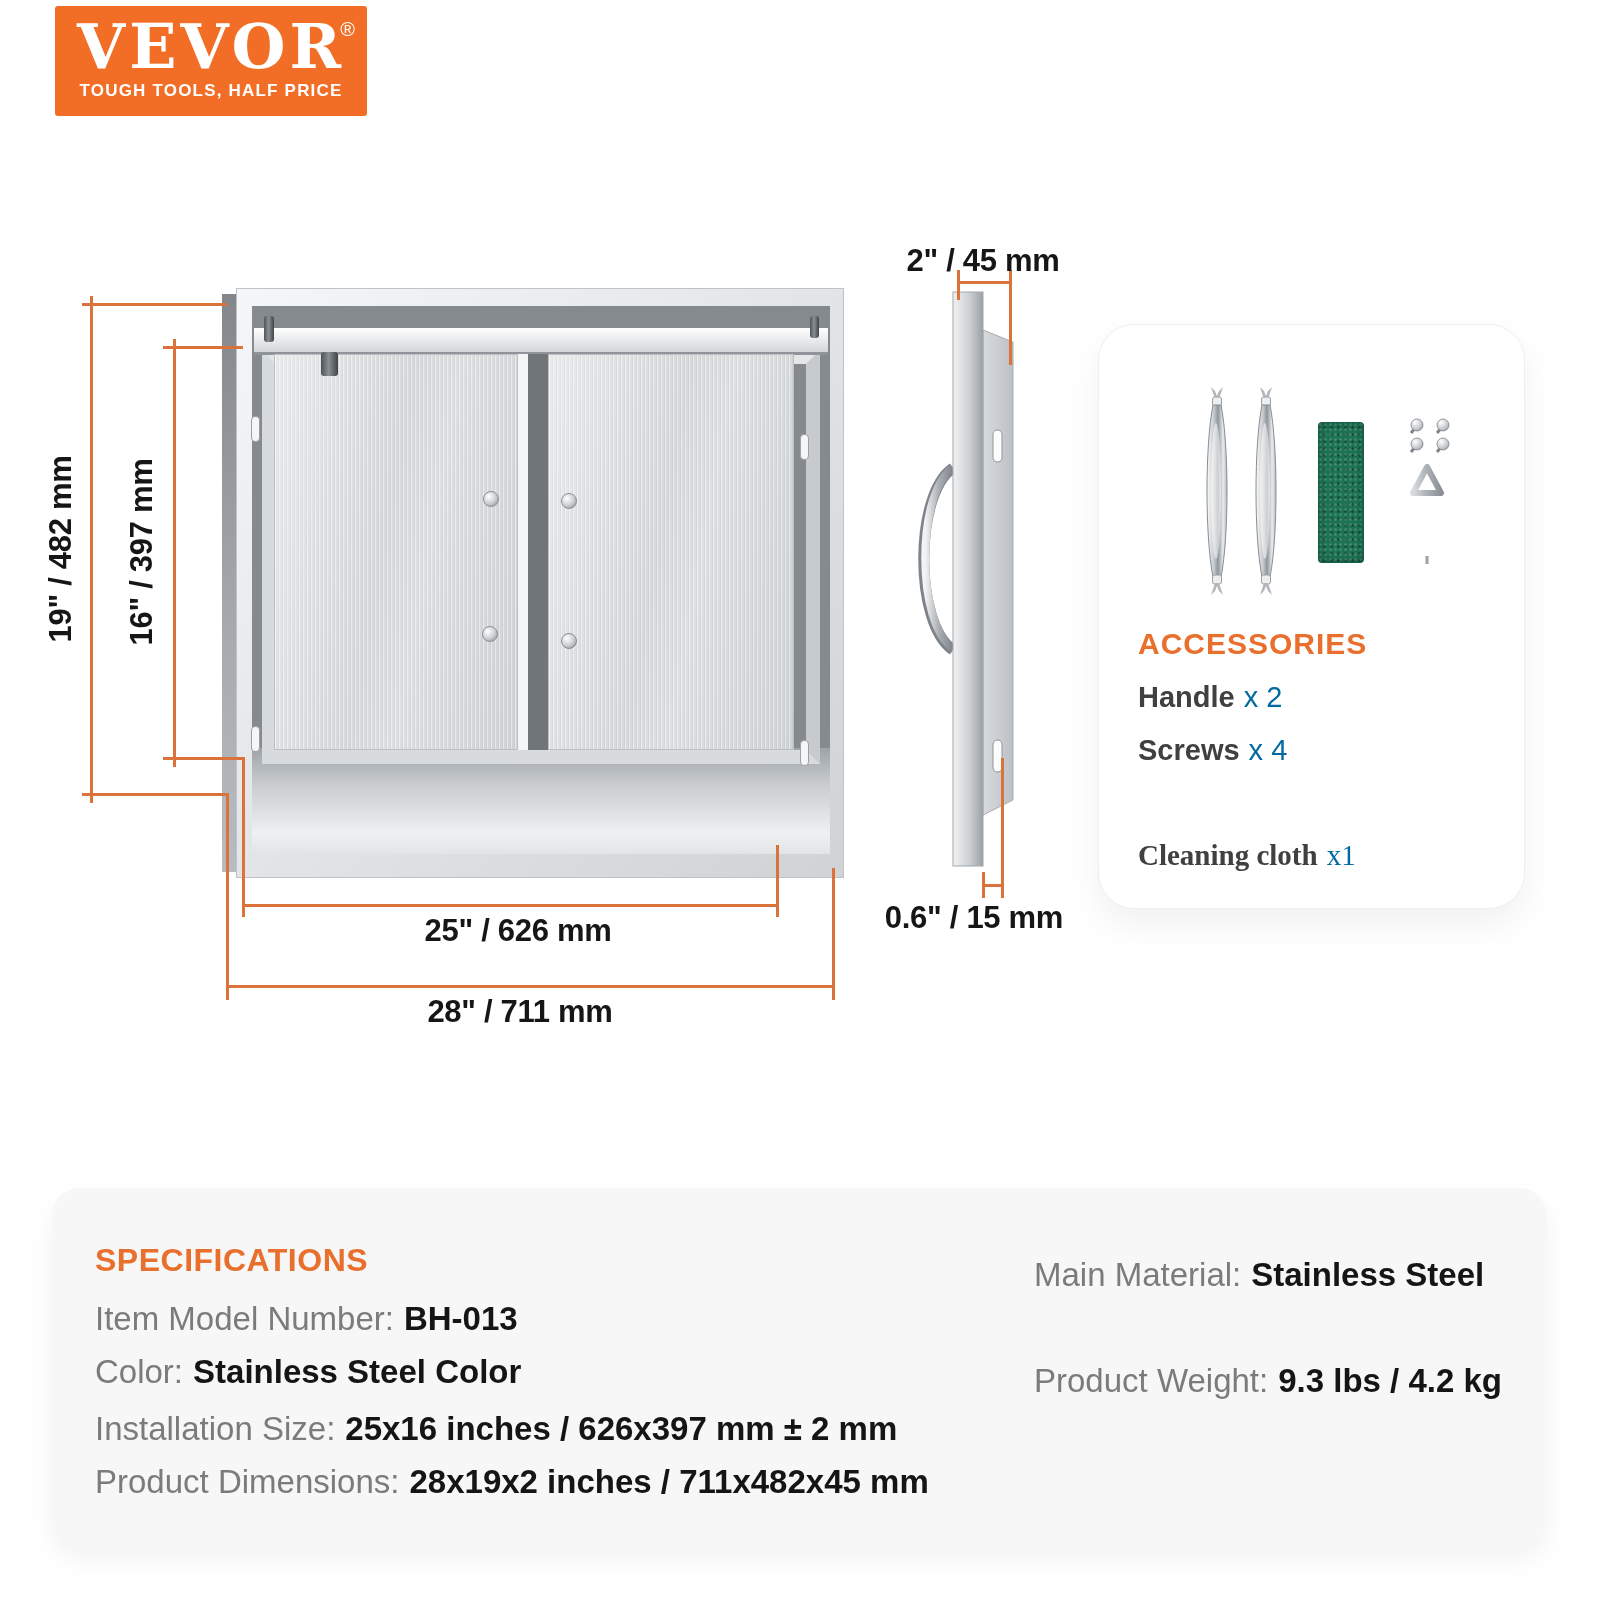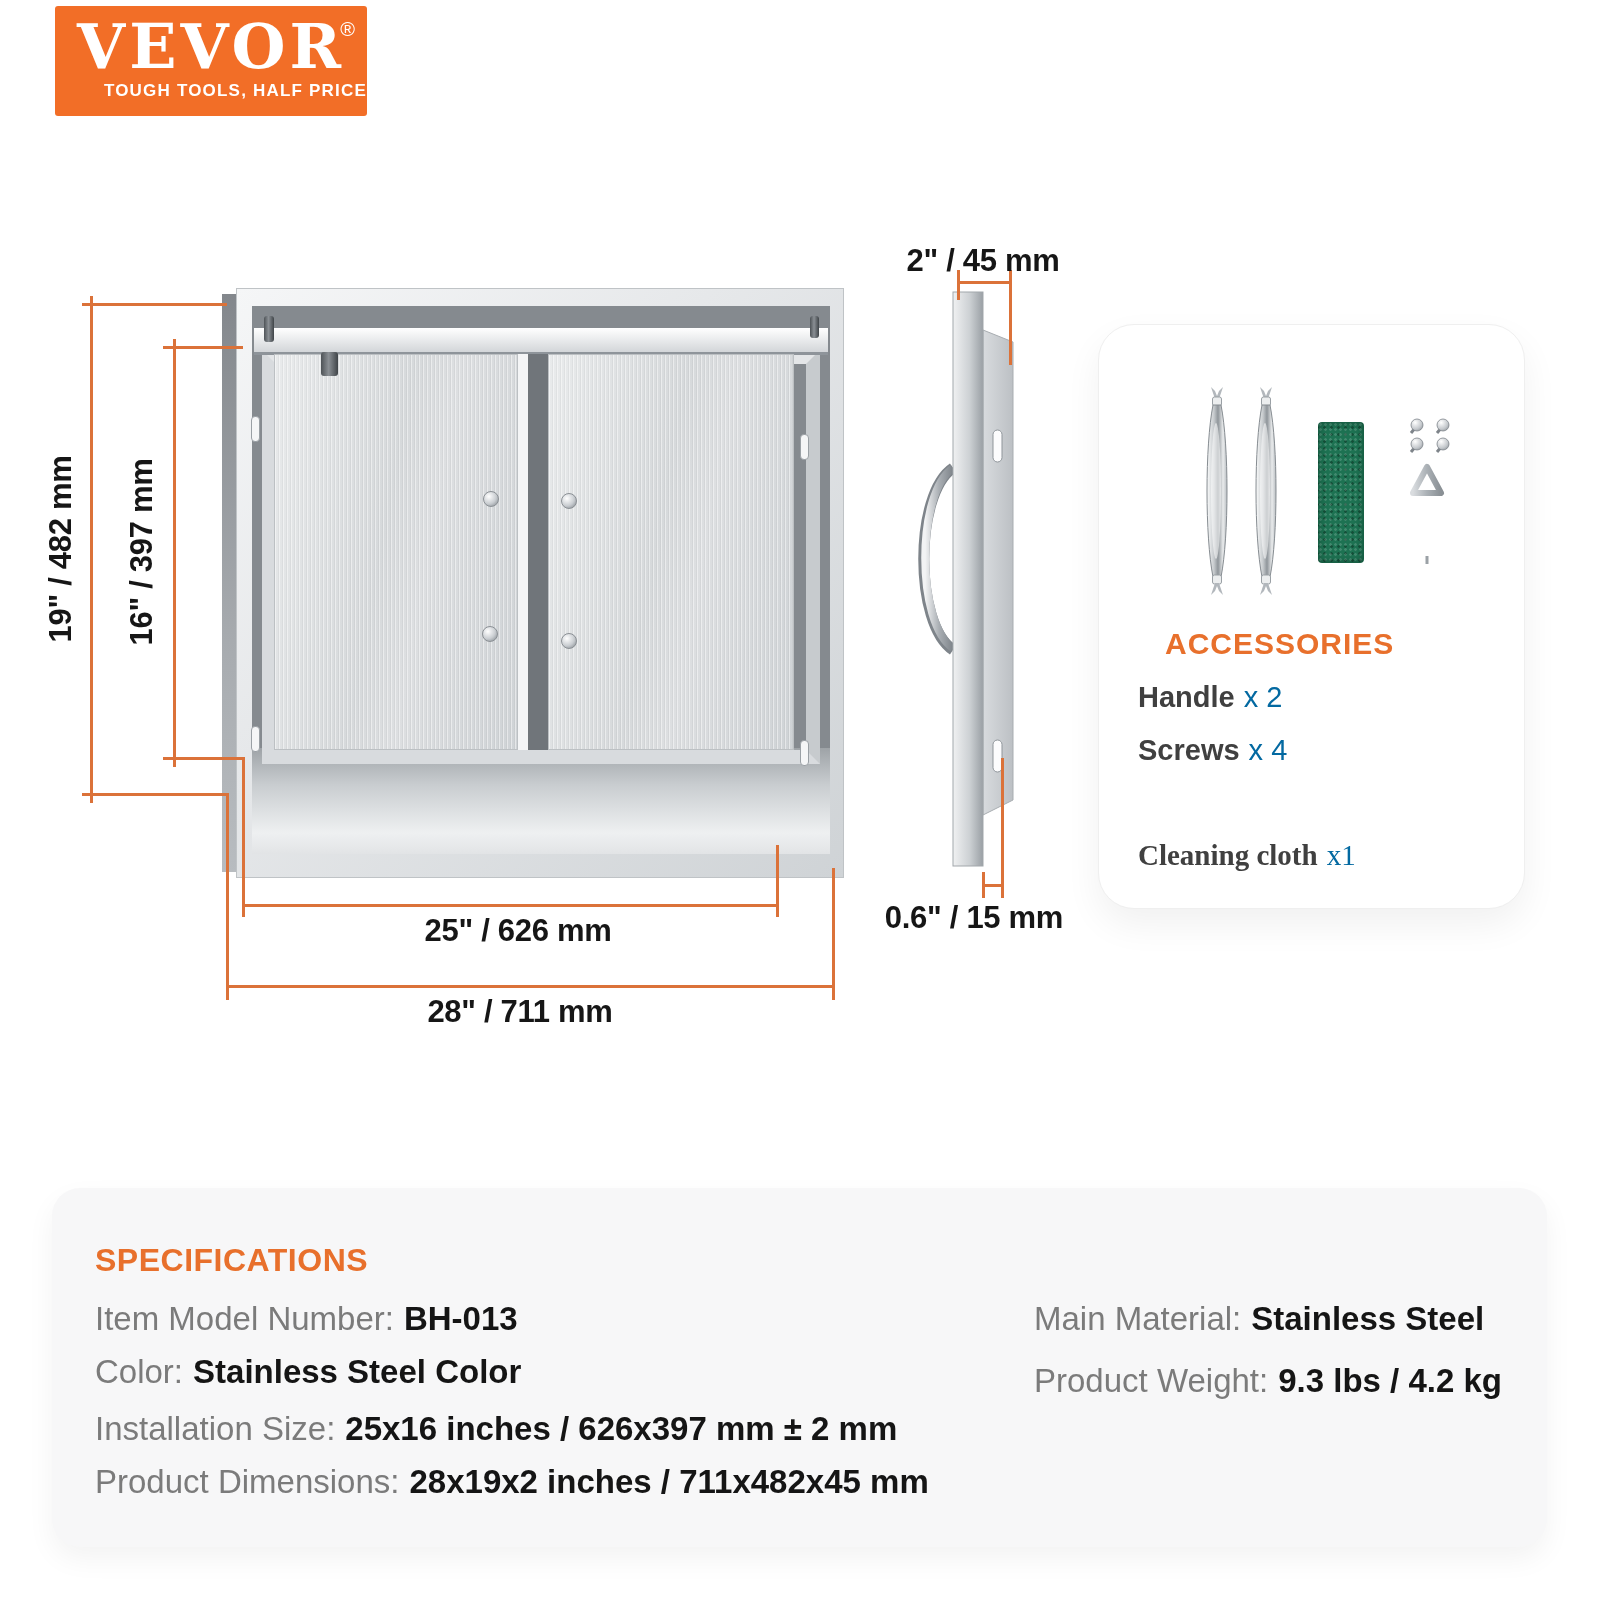--- a/index.html
+++ b/index.html
@@ -18,21 +18,21 @@
   }
   .logo-brand{
     margin-top:10px;font-family:"DejaVu Serif", serif;font-weight:900;
     font-size:62px;line-height:62px;letter-spacing:4px;
   }
   .logo-reg{
     position:absolute;right:12px;top:12px;font-size:20px;font-weight:400;
     font-family:"Liberation Sans", sans-serif;
   }
   .logo-tagline{
-    margin-top:3px;font-size:17px;font-weight:700;letter-spacing:1.2px;text-align:right;
+    margin-top:3px;font-size:17px;font-weight:700;letter-spacing:1.2px;
   }
 
   
   .dl{background:#DB7239;}
   .dim-label{
     font-size:31px;font-weight:700;color:#161616;text-align:center;
     white-space:nowrap;letter-spacing:-0.3px;
   }
   .dim-label.vert{width:240px;height:38px;line-height:38px;transform:rotate(-90deg);}
   .dim-label.horz{width:300px;height:38px;line-height:38px;}
@@ -76,21 +76,21 @@
     border-radius:3px;
   }
 
   
   .acc-card{
     left:1098px;top:324px;width:425px;height:583px;background:#ffffff;
     border:1px solid #efefef;border-radius:36px;
     box-shadow:0 16px 36px rgba(0,0,0,.06);
   }
   .acc-title{
-    left:39px;top:302px;font-size:30px;font-weight:700;color:#E8702C;letter-spacing:1px;margin-left:27px;
+    left:39px;top:302px;font-size:30px;font-weight:700;color:#E8702C;letter-spacing:1px;
   }
   .acc-item{left:39px;font-size:29px;white-space:nowrap;}
   .acc-item .name{font-weight:700;color:#404040;margin-right:9px;}
   .acc-item .qty{font-weight:400;color:#0369a1;}
   .pad-green{
     left:219px;top:97px;width:46px;height:141px;border-radius:4px;
     background-color:#1D7252;
     background-image:
       radial-gradient(rgba(255,255,255,.16) 1px, transparent 1.6px),
       radial-gradient(rgba(0,0,0,.30) 1px, transparent 1.6px);
@@ -281,18 +281,18 @@
 </div>
 <div class="abs spec-row" style="left:95px;top:1353px;">
   <span class="lbl">Color:</span><span class="val">Stainless Steel Color</span>
 </div>
 <div class="abs spec-row" style="left:95px;top:1410px;">
   <span class="lbl">Installation Size:</span><span class="val">25x16 inches / 626x397 mm ± 2 mm</span>
 </div>
 <div class="abs spec-row" style="left:95px;top:1463px;">
   <span class="lbl">Product Dimensions:</span><span class="val">28x19x2 inches / 711x482x45 mm</span>
 </div>
-<div class="abs spec-row" style="left:1034px;top:1300px;">
+<div class="abs spec-row" style="left:1034px;top:1256px;">
   <span class="lbl">Main Material:</span><span class="val">Stainless Steel</span>
 </div>
 <div class="abs spec-row" style="left:1034px;top:1362px;">
   <span class="lbl">Product Weight:</span><span class="val">9.3 lbs / 4.2 kg</span>
 </div>
 
 </body></html>

